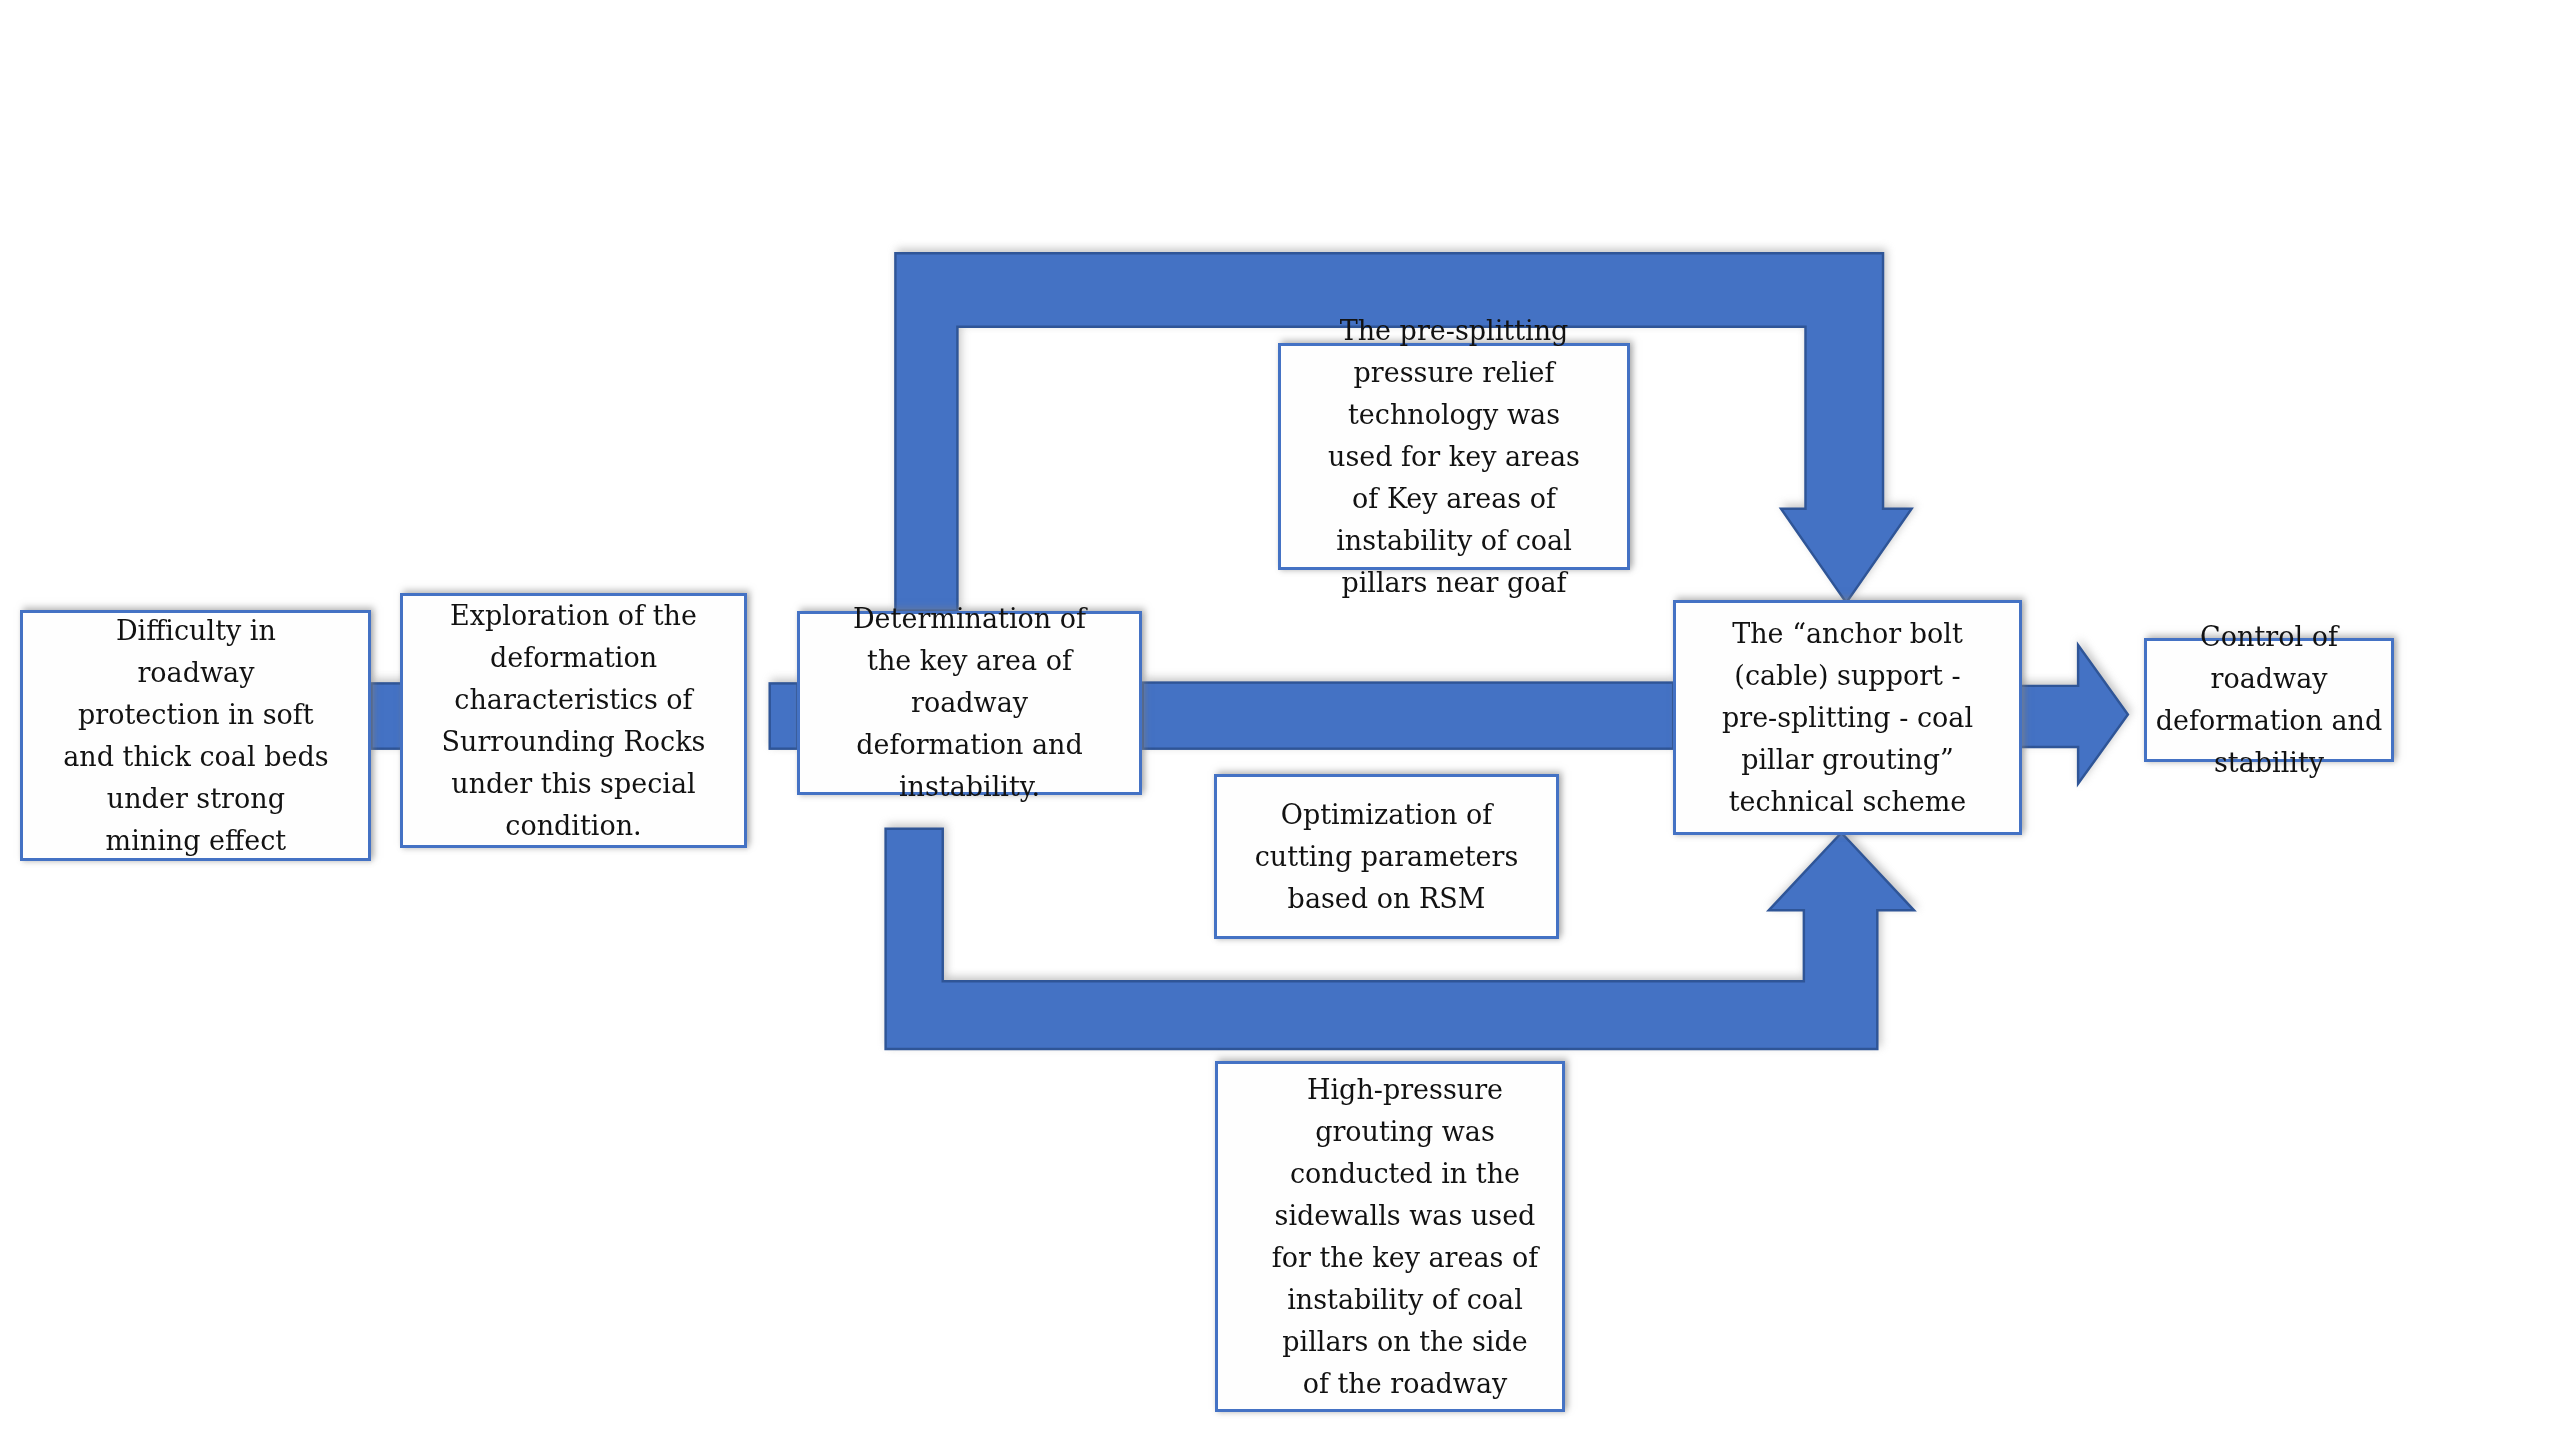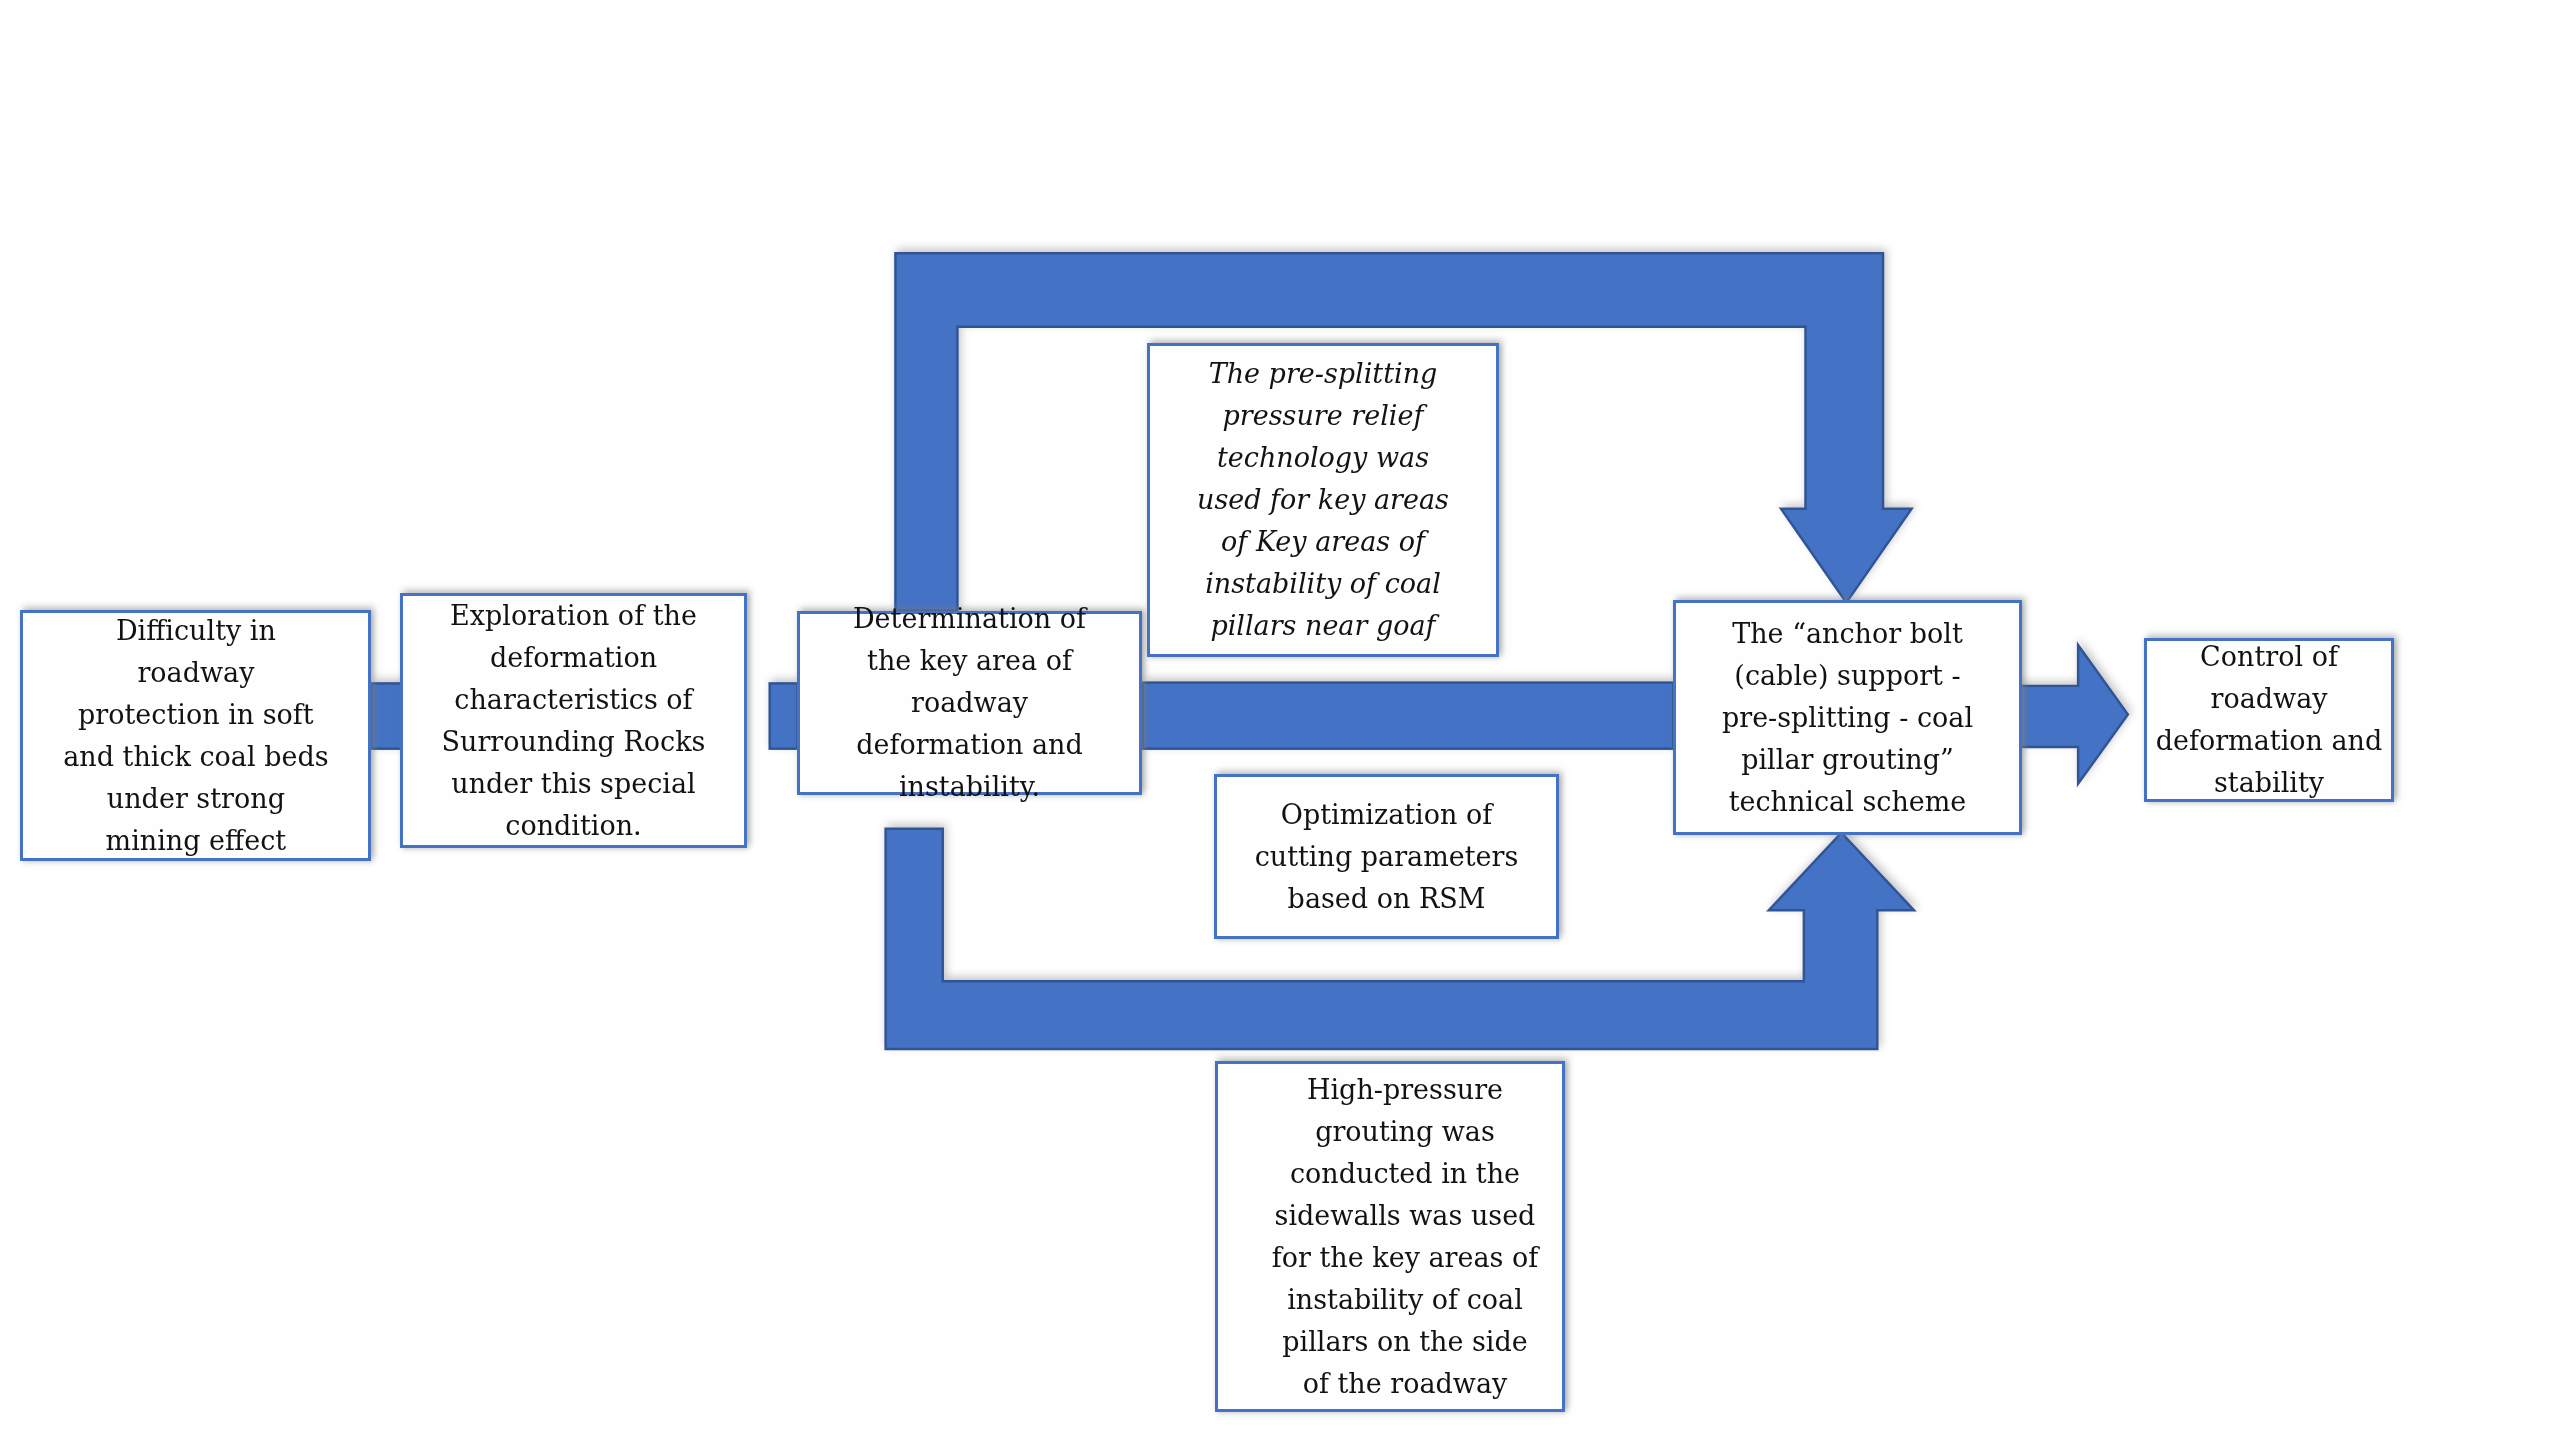--- a/index.html
+++ b/index.html
@@ -76,21 +76,21 @@
 
   <div class="box" style="left:797px;top:611px;width:345px;height:184px;">
     <div class="box-text">Determination of
 the key area of
 roadway
 deformation and
 instability.</div>
   </div>
 
 
-  <div class="box" style="left:1147px;top:343px;width:352px;height:314px;font-style:italic;">
+  <div class="box" style="left:1278px;top:343px;width:352px;height:227px;">
     <div class="box-text">The pre-splitting
 pressure relief
 technology was
 used for key areas
 of Key areas of
 instability of coal
 pillars near goaf</div>
   </div>
 
   <div class="box" style="left:1214px;top:774px;width:345px;height:165px;">
@@ -111,21 +111,21 @@
   </div>
 
   <div class="box" style="left:1673px;top:600px;width:349px;height:235px;">
     <div class="box-text">The “anchor bolt
 (cable) support -
 pre-splitting - coal
 pillar grouting”
 technical scheme</div>
   </div>
 
-  <div class="box" style="left:2144px;top:638px;width:250px;height:164px;">
+  <div class="box" style="left:2144px;top:638px;width:250px;height:124px;">
     <div class="box-text">Control of
 roadway
 deformation and
 stability</div>
   </div>
 
 </div>
 
 
 </body></html>

